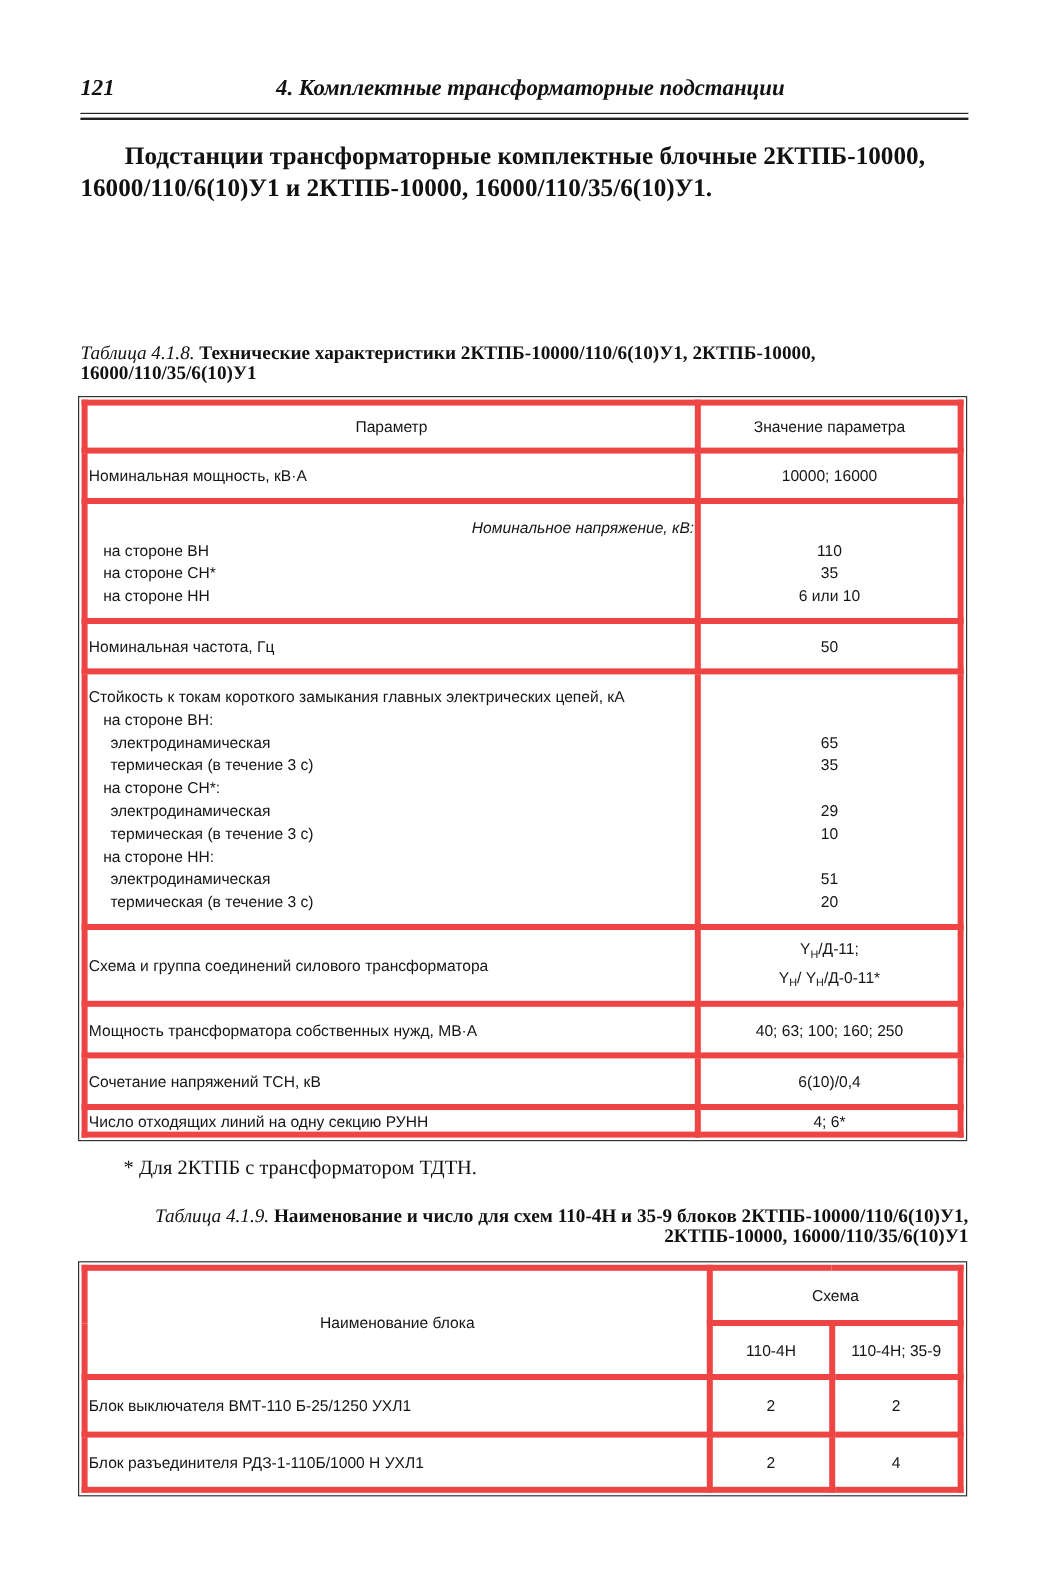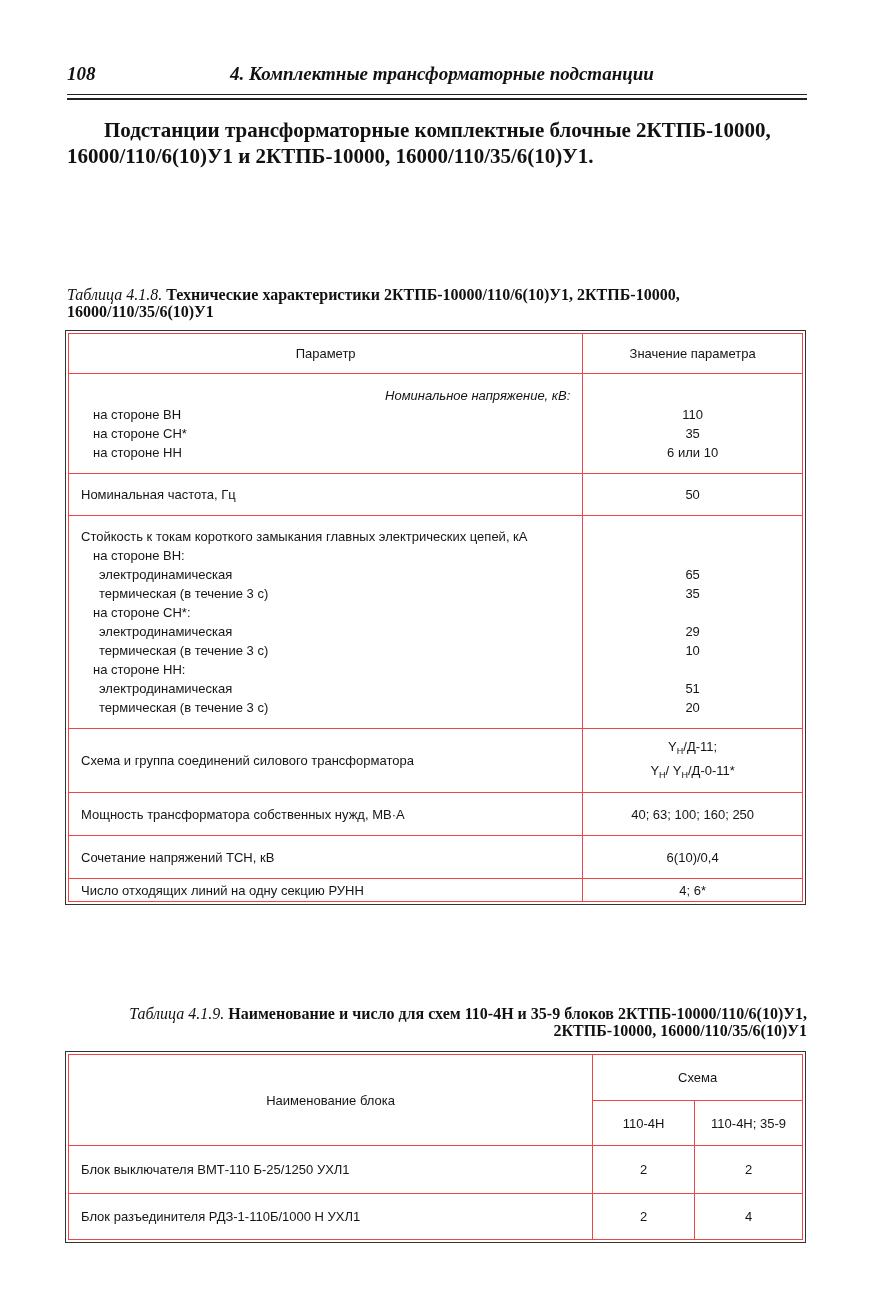--- a/index.html
+++ b/index.html
@@ -20,39 +20,39 @@
     text-align: justify; text-indent: 37px; }
 
   .caption { position: absolute; left: 67px; width: 740px;
     font-family: "Liberation Serif", serif; font-size: 16px; line-height: 17px; }
   .caption .lbl { font-style: italic; }
   .caption .txt { font-weight: bold; }
 
   table.doc { position: absolute; border-collapse: collapse;
     font-family: "Liberation Sans", sans-serif; font-size: 13px; color: #151515;
     outline: 1px solid #333; outline-offset: 2px; }
-  table.doc td, table.doc th { border: 1px solid #ef4444; padding: 0 12px; vertical-align: middle; font-weight: normal; }
+  table.doc td, table.doc th { border: 5px solid #ef4444; padding: 0 1px; vertical-align: middle; font-weight: normal; }
   table.doc th { text-align: center; }
   td.val { text-align: center; }
   td.param { text-align: left; }
   .line { display: block; line-height: 19px; }
   .ind1 { padding-left: 12px; }
   .ind2 { padding-left: 18px; }
   sub { font-size: 9px; vertical-align: -3px; }
 
   .footnote { position: absolute; left: 103px; top: 963px;
     font-family: "Liberation Serif", serif; font-size: 17px; }
 </style>
 </head>
 <body>
 
 <div class="page">
 
   <div class="running-head">
-    <span class="pg">108</span>
+    <span class="pg">121</span>
     <span class="title">4. Комплектные трансформаторные подстанции</span>
   </div>
   <div class="head-rule" style="top:94px;height:1px;"></div>
   <div class="head-rule" style="top:98px;height:2px;"></div>
 
   <div class="section-title">Подстанции трансформаторные комплектные блочные 2КТПБ-10000, 16000/110/6(10)У1 и 2КТПБ-10000, 16000/110/35/6(10)У1.</div>
 
   <div class="caption" style="top:286px;">
     <span class="lbl">Таблица 4.1.8.</span>
     <span class="txt">Технические характеристики 2КТПБ-10000/110/6(10)У1, 2КТПБ-10000, 16000/110/35/6(10)У1</span>
@@ -60,20 +60,24 @@
 
   <table class="doc" style="left:68px;top:333px;width:735px;">
     <colgroup>
         <col style="width:515px">
         <col style="width:220px">
       </colgroup>
     <tbody>
         <tr style="height:40px">
       <th>Параметр</th>
       <th>Значение параметра</th>
+    </tr>
+    <tr style="height:42px">
+      <td class="param">Номинальная мощность, кВ·А</td>
+      <td class="val">10000; 16000</td>
     </tr>
     <tr style="height:100px">
       <td class="param">
         <span class="line" style="font-style:italic;text-align:right;">Номинальное напряжение, кВ:</span>
         <span class="line ind1">на стороне ВН</span>
         <span class="line ind1">на стороне СН*</span>
         <span class="line ind1">на стороне НН</span>
       </td>
       <td class="val">
         <span class="line">&nbsp;</span>
@@ -127,20 +131,21 @@
       <td class="param">Сочетание напряжений ТСН, кВ</td>
       <td class="val">6(10)/0,4</td>
     </tr>
     <tr style="height:23px">
       <td class="param">Число отходящих линий на одну секцию РУНН</td>
       <td class="val">4; 6*</td>
     </tr>
   </tbody>
     </table>
 
+  <div class="footnote">* Для 2КТПБ с трансформатором ТДТН.</div>
 
   <div class="caption" style="top:1005px;text-align:right;">
     <span class="lbl">Таблица 4.1.9.</span>
     <span class="txt">Наименование и число для схем 110-4Н и 35-9 блоков 2КТПБ-10000/110/6(10)У1, 2КТПБ-10000, 16000/110/35/6(10)У1</span>
   </div>
 
   <table class="doc" style="left:68px;top:1054px;width:735px;">
     <colgroup>
         <col style="width:525px">
         <col style="width:102px">

